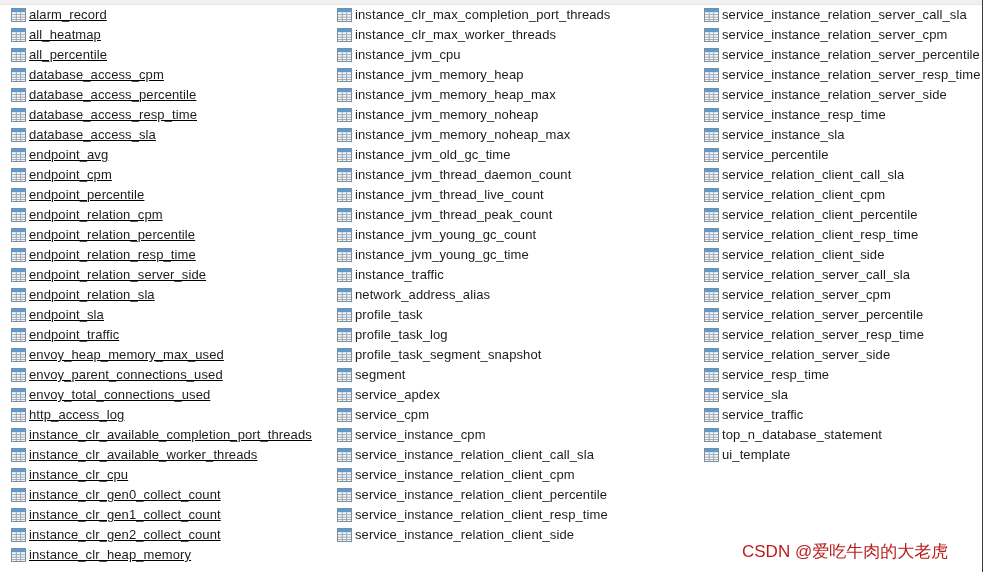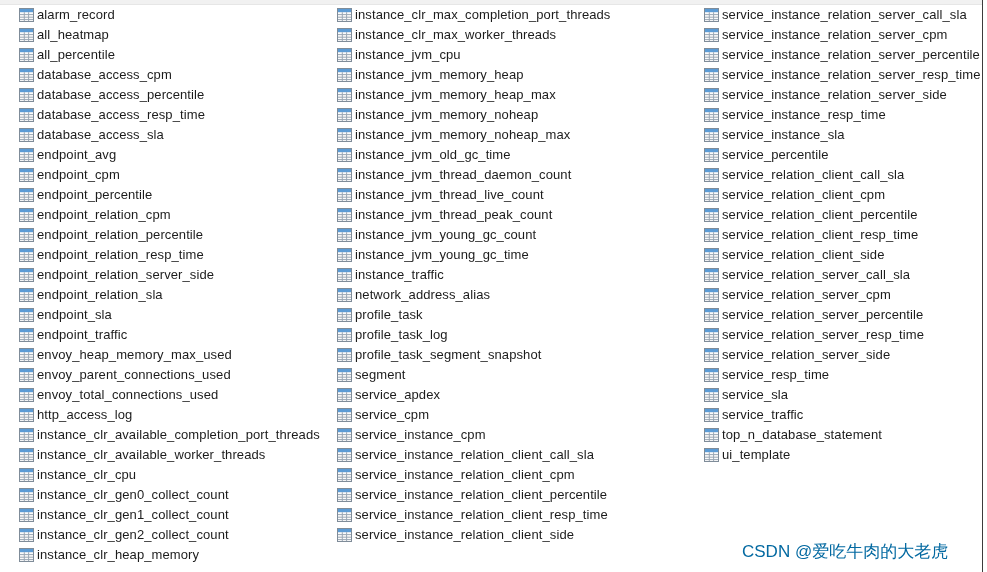--- a/index.html
+++ b/index.html
@@ -57,21 +57,21 @@
     left: 0;
     top: 5px;
     width: 982px;
     height: 567px;
   }
 
   .column {
     position: absolute;
     top: 0;
   }
-  #column-0 { left: 19px;   width: 332px; }
+  #column-0 { left: 11px;   width: 332px; text-decoration: underline; }
   #column-1 { left: 337px; width: 330px; }
   #column-2 { left: 704px; width: 314px; }
 
   .list-item {
     display: flex;
     align-items: center;
     height: 20px;
     line-height: 20px;
     white-space: nowrap;
     cursor: default;
@@ -92,21 +92,21 @@
     color: #1c1c1c;
     letter-spacing: 0.1px;
     font-family: "Liberation Sans", sans-serif;
   }
 
   #watermark {
     position: absolute;
     left: 742px;
     top: 540px;
     font-size: 17px;
-    color: #0369a1;
+    color: #b91c1c;
     white-space: nowrap;
     font-family: "Liberation Sans", sans-serif;
     pointer-events: none;
   }
 </style>
 </head>
 <body>
 
 <div id="app">
 

